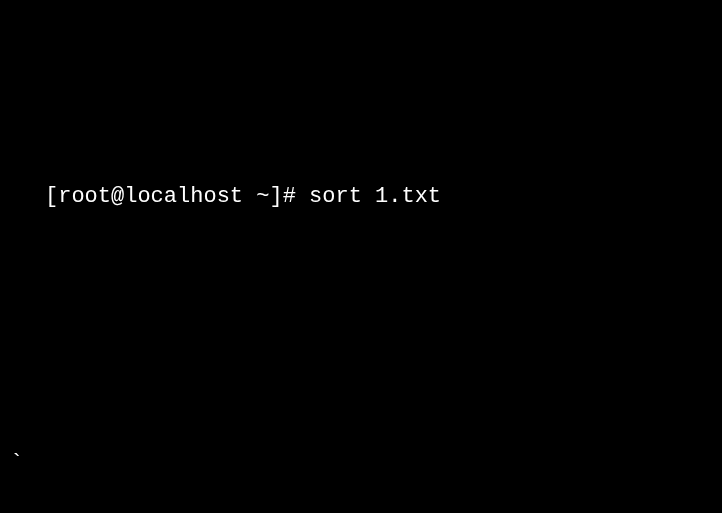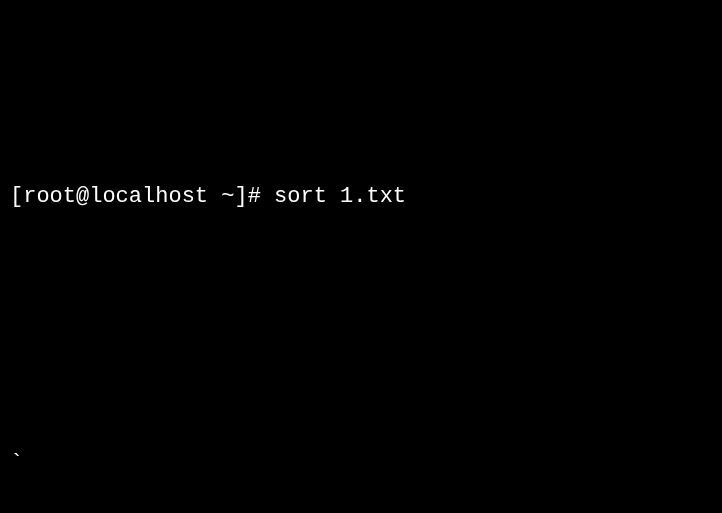--- a/index.html
+++ b/index.html
@@ -21,20 +21,21 @@
     }
     .terminal {
       width: 100%;
       height: 100%;
     }
     .line {
       display: block;
     }
     .prompt-line {
       display: block;
+      margin-left: 35px;
     }
   </style>
 </head>
 <body>
 
 
 
 <div class="terminal">
   <span class="prompt-line"><span>[root@localhost ~]# </span><span>sort 1.txt</span></span>
   <span class="line"></span>

